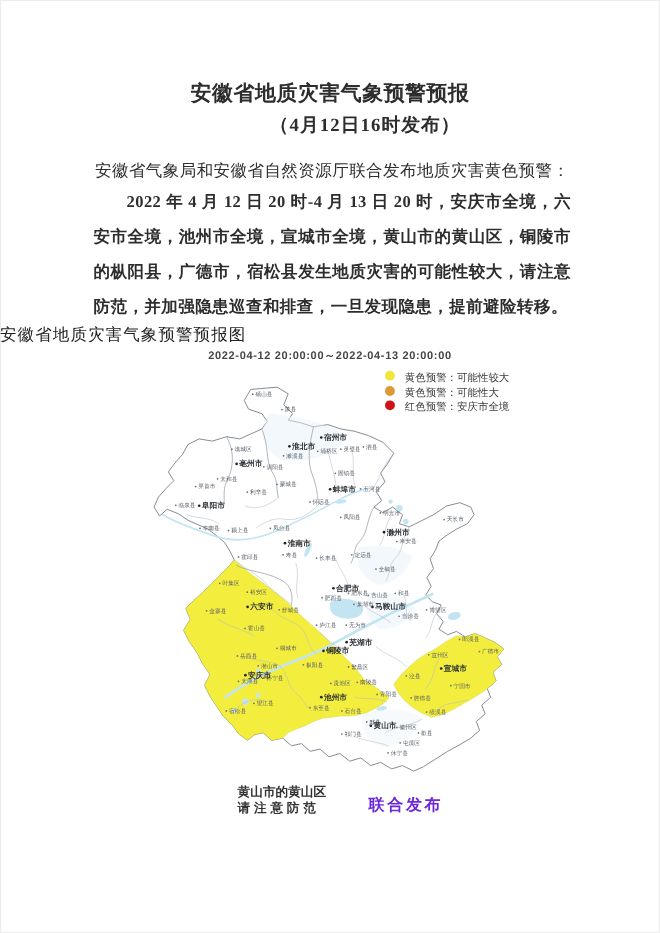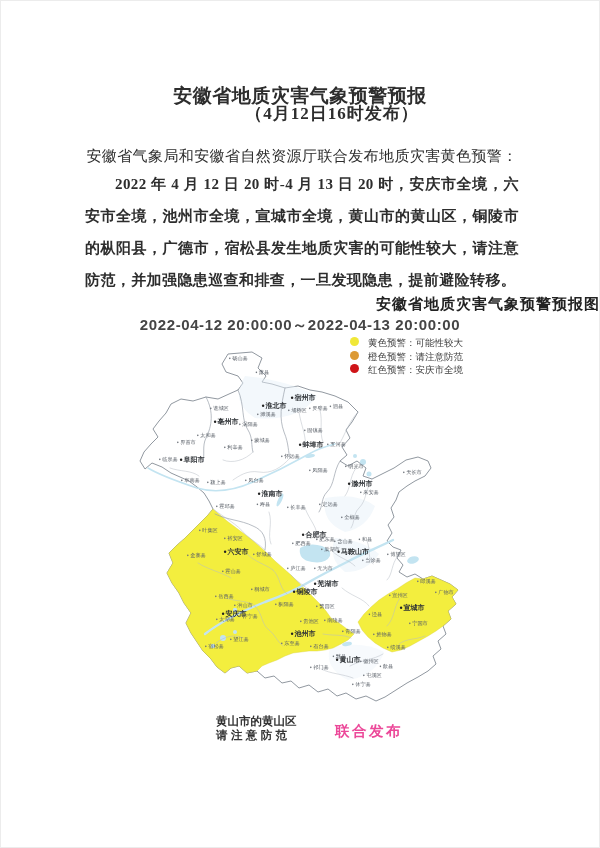--- a/index.html
+++ b/index.html
@@ -4,45 +4,45 @@
 <style>
   html,body{margin:0;padding:0;}
   body{background:#ffffff;}
   .page{
     position:relative; width:600px; height:848px; background:#fff;
     font-family:"Liberation Serif", serif; color:#2d2d2d; overflow:hidden;
     box-shadow:inset 0 0 0 1px #ececec;
   }
   .doc-title{
     position:absolute; top:72px; left:0; width:100%;
-    text-align:center; font-size:19px; font-weight:bold; letter-spacing:.5px;margin-top:11px;
+    text-align:center; font-size:19px; font-weight:bold; letter-spacing:.5px;
   }
   .doc-subtitle{
     position:absolute; top:102px; left:0; width:100%;
     text-align:center; font-size:17px; font-weight:bold; letter-spacing:1px;margin-left:32px;
   }
   .lead{
     position:absolute; top:146px; left:86px; width:432px;
     font-size:15px; line-height:20px; letter-spacing:.4px;text-align:center;
   }
   .body-par{
     position:absolute; top:168px; left:85px; width:434px;
     font-size:15px; line-height:32px; text-align:justify; text-indent:2em;
     letter-spacing:.4px;
     font-weight:bold;
   }
   .map-title{
     position:absolute; top:295px; left:0; width:100%;
-    text-align:right; font-family:"Liberation Sans", sans-serif;
-    font-size:15px; font-weight:bold; letter-spacing:1px; color:#222;
+    text-align:left; font-family:"Liberation Sans", sans-serif;
+    font-size:15px; font-weight:normal; letter-spacing:1px; color:#222;
   }
   .map-period{
     position:absolute; top:316px; left:0; width:100%;
     text-align:center; font-family:"Liberation Sans", sans-serif;
-    font-size:15px; letter-spacing:.6px; color:#454545; font-weight:bold;
+    font-size:10px; letter-spacing:.6px; color:#454545; font-weight:bold;
   }
   .legend{
     position:absolute; left:350px; top:337px;
     font-family:"Liberation Sans", sans-serif;
   }
   .legend-row{display:flex; align-items:flex-start; height:13.5px;}
   .legend-dot{width:9px; height:9px; border-radius:50%; margin-right:9px; flex:0 0 auto;}
   .legend-label{font-size:9.5px; color:#3c3c3c; white-space:nowrap;}
   .map-wrap{position:absolute; left:95px; top:348px; width:400px; height:368px;}
   .province{fill:#ffffff; stroke:#858c95; stroke-width:.9;}
@@ -62,21 +62,21 @@
   }
   .footer-agencies{
     position:absolute; left:216px; top:715px; width:92px;
     font-family:"Liberation Sans", sans-serif; font-size:11.5px; font-weight:600;
     color:#333; line-height:13.5px;
   }
   .footer-agencies .l2{letter-spacing:3.4px;}
   .footer-joint{
     position:absolute; left:335px; top:722px;
     font-family:Liberation Sans, sans-serif; font-size:14.5px; font-weight:600;
-    letter-spacing:2.5px; color:#ec4899;
+    letter-spacing:2.5px; color:#6d28d9;
   }
 </style>
 </head>
 <body>
 
 <div class="page">
 
   <div class="doc-title">安徽省地质灾害气象预警预报</div>
   <div class="doc-subtitle">（4月12日16时发布）</div>
   <div class="lead">安徽省气象局和安徽省自然资源厅联合发布地质灾害黄色预警：</div>
@@ -85,21 +85,21 @@
   <div class="map-title">安徽省地质灾害气象预警预报图</div>
   <div class="map-period">2022-04-12 20:00:00～2022-04-13 20:00:00</div>
 
   <div class="legend" id="legend">
       <div class="legend-row">
         <span class="legend-dot" style="background: rgb(240, 232, 56);"></span>
         <span class="legend-label">黄色预警：可能性较大</span>
       </div>
       <div class="legend-row">
         <span class="legend-dot" style="background: rgb(220, 154, 53);"></span>
-        <span class="legend-label">橙色预警：请注意防范</span>
+        <span class="legend-label">黄色预警：可能性大</span>
       </div>
       <div class="legend-row">
         <span class="legend-dot" style="background: rgb(207, 20, 24);"></span>
         <span class="legend-label">红色预警：安庆市全境</span>
       </div>
     </div>
 
   <div class="map-wrap">
     <svg id="mapsvg" width="400" height="368" viewBox="0 0 400 368">
 

